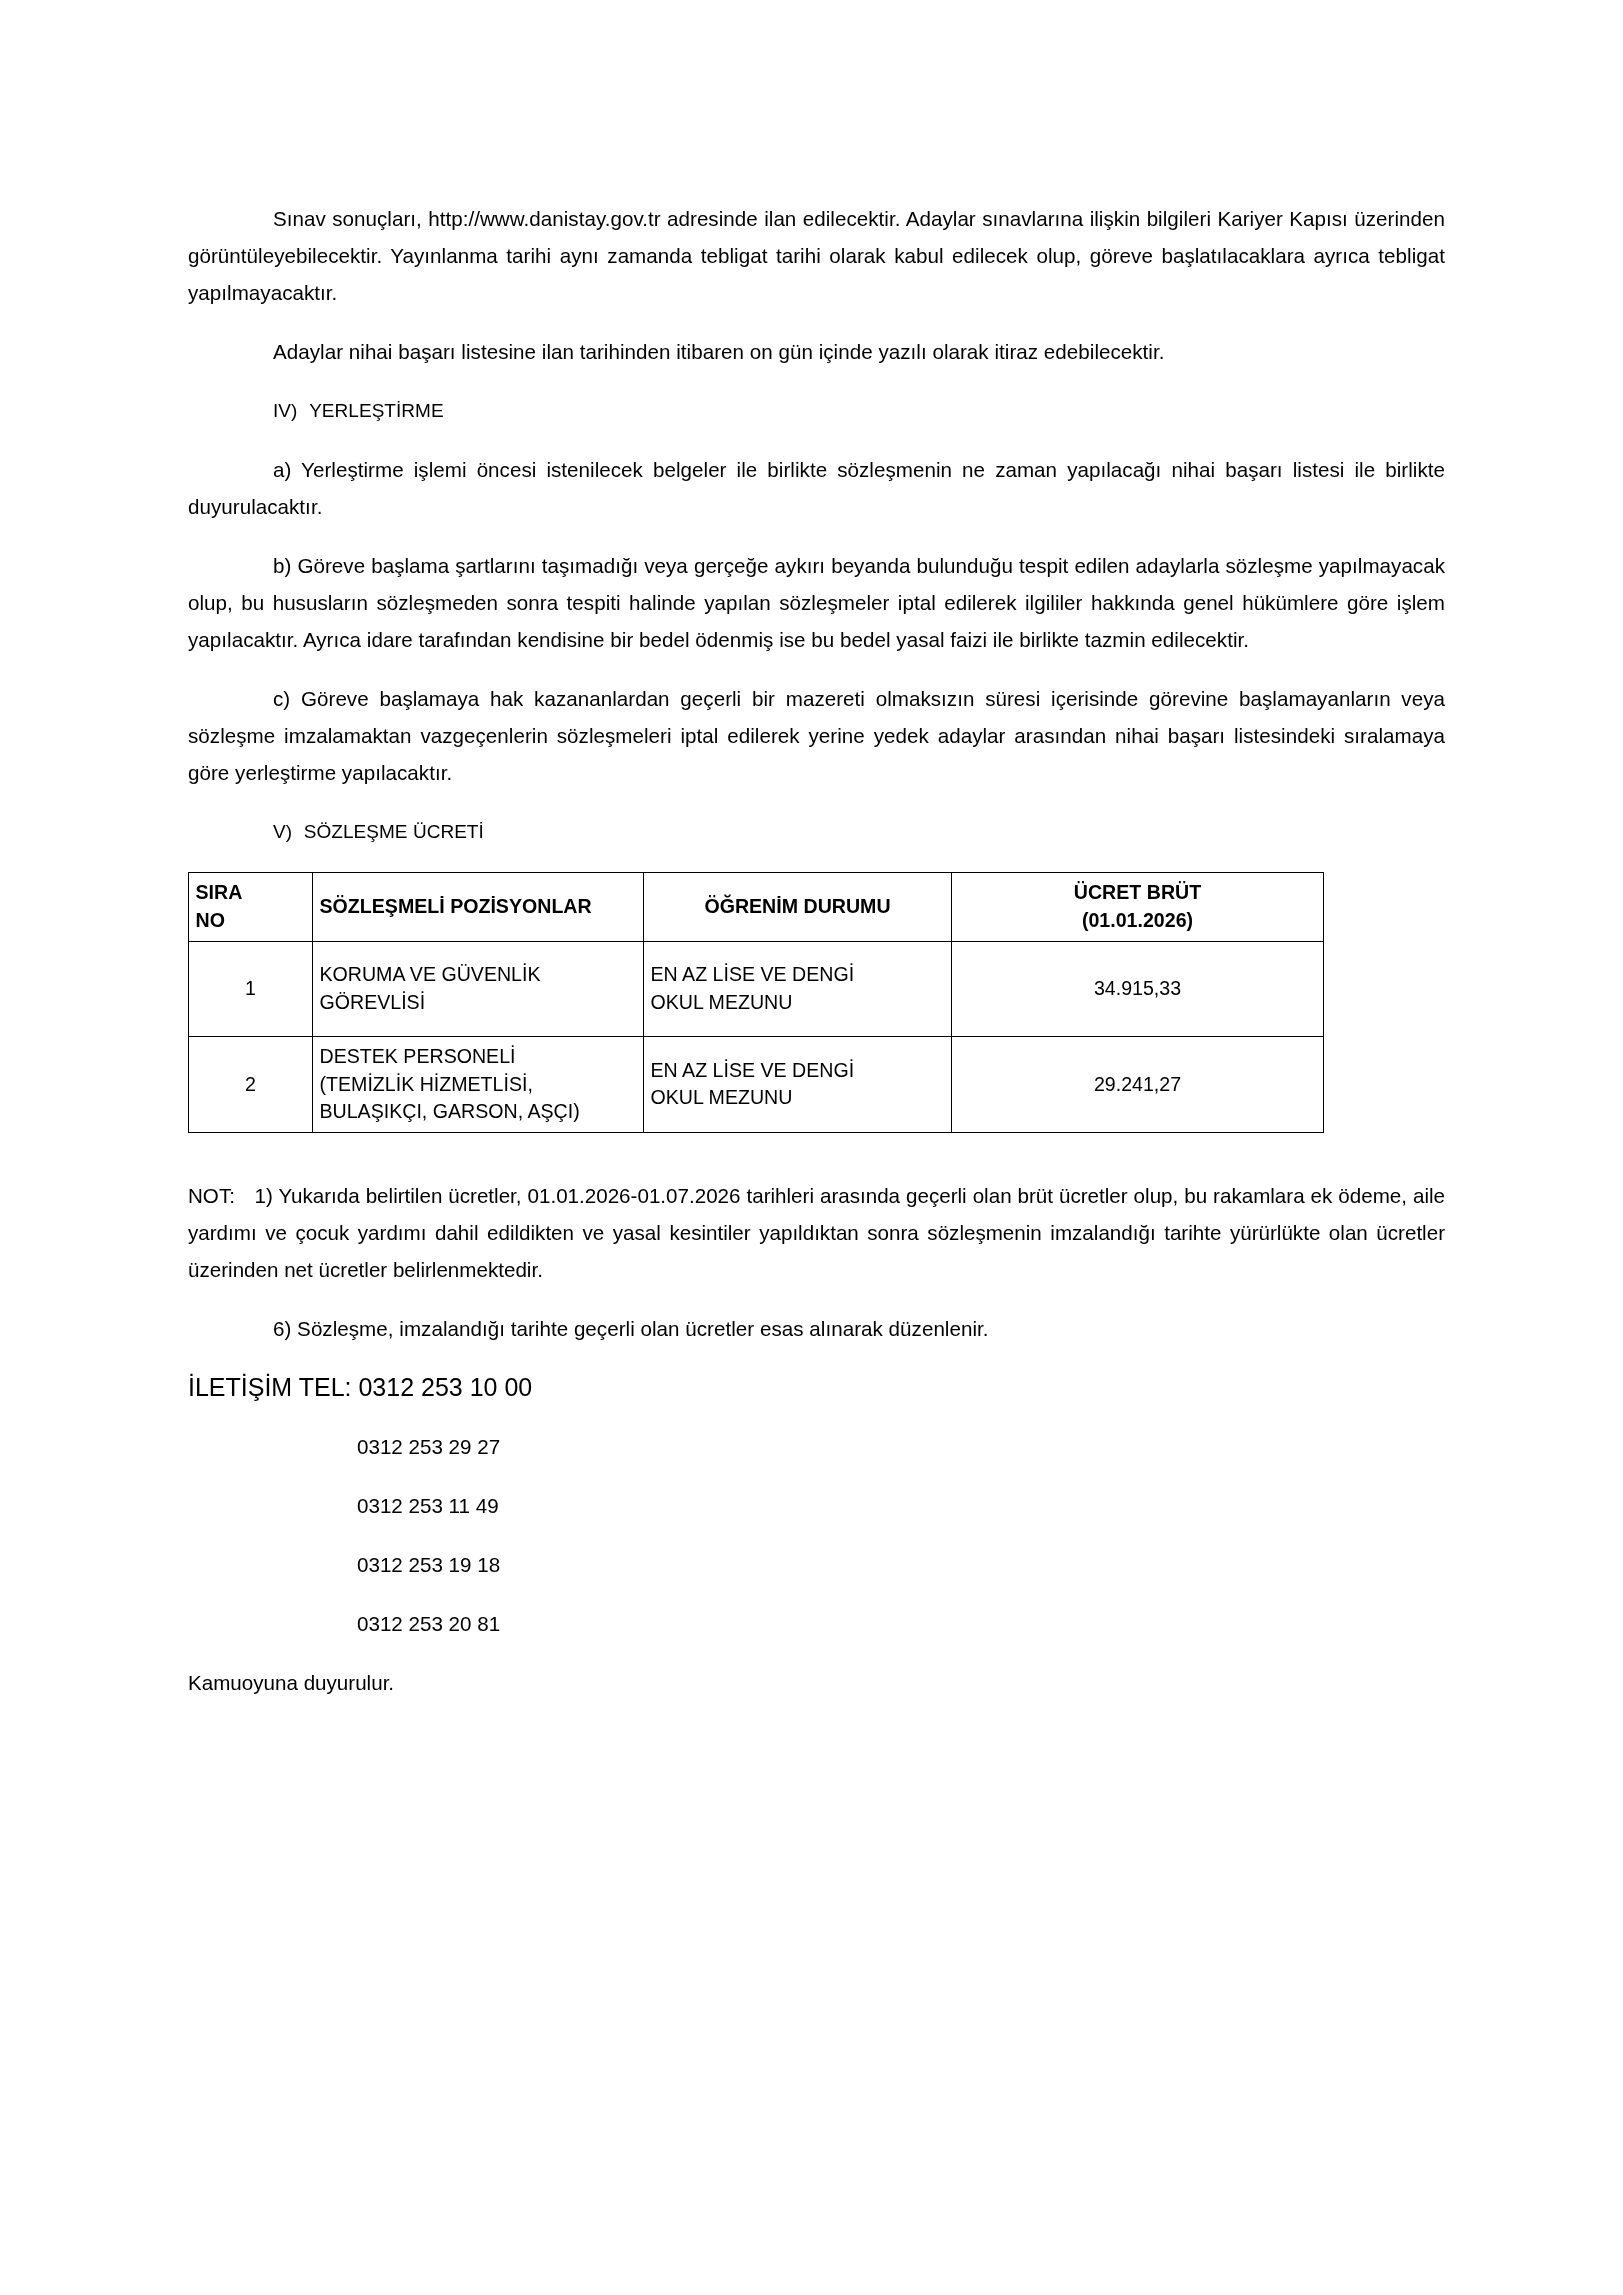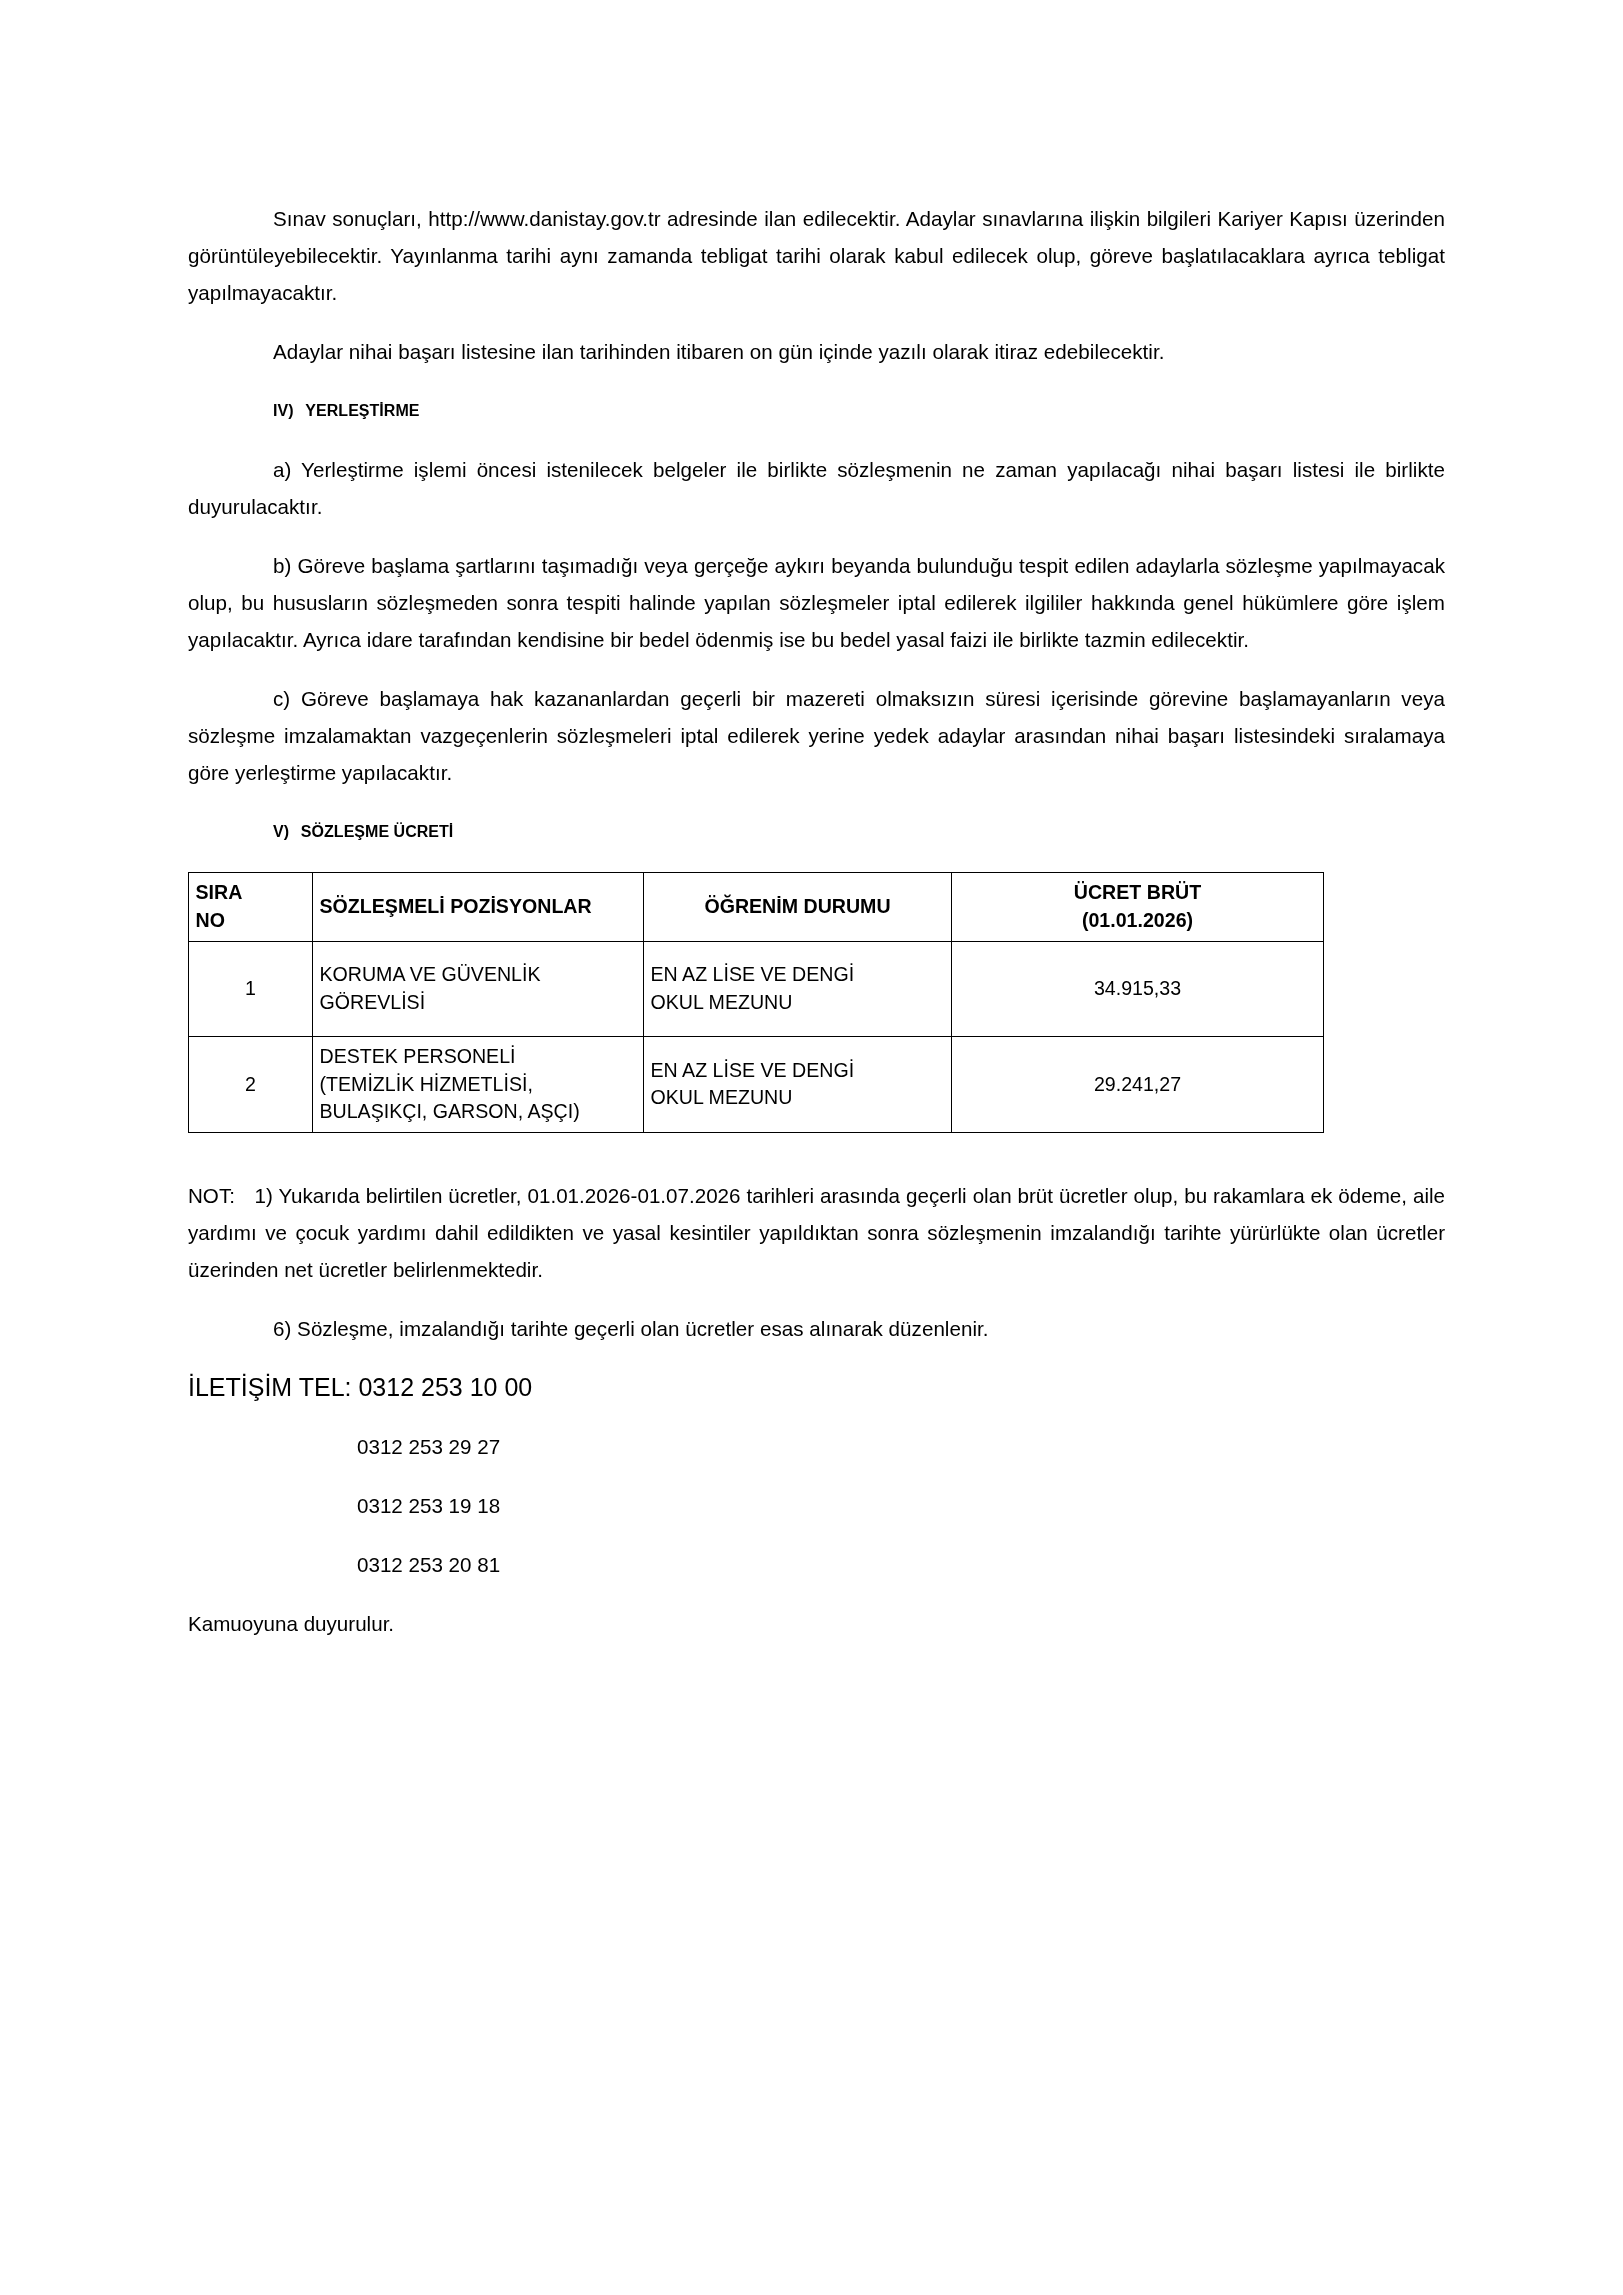--- a/index.html
+++ b/index.html
@@ -33,23 +33,23 @@
     letter-spacing: 0.03px;
   }
   p.indent {
     text-indent: 85px;
   }
   p.last-left {
     text-align: left;
   }
 
   h2.section {
-    font-size: 16px;
-    line-height: 37px;
-    font-weight: bold;
+    font-size: 19px;
+    line-height: 37px;
+    font-weight: normal;
     margin: 0 0 22px 0;
     padding-left: 85px;
     letter-spacing: 0.03px;
   }
   h2.section .numsp {
     padding-right: 11.8px;
   }
 
   
   table.fee {
@@ -193,20 +193,21 @@
   <div class="note-block">
     <p class="note">
       <span class="note-label">NOT:</span><span>1) Yukarıda belirtilen ücretler, 01.01.2026-01.07.2026 tarihleri arasında geçerli olan brüt ücretler olup, bu rakamlara ek ödeme, aile yardımı ve çocuk yardımı dahil edildikten ve yasal kesintiler yapıldıktan sonra sözleşmenin imzalandığı tarihte yürürlükte olan ücretler üzerinden net ücretler belirlenmektedir.</span>
     </p>
     <p class="body indent last-left">6) Sözleşme, imzalandığı tarihte geçerli olan ücretler esas alınarak düzenlenir.</p>
   </div>
 
   <div class="contact">
     <p class="contact-line">İLETİŞİM TEL: 0312 253 10 00</p>
     <p class="phone">0312 253 29 27</p>
+    <p class="phone">0312 253 11 49</p>
     <p class="phone">0312 253 19 18</p>
     <p class="phone">0312 253 20 81</p>
   </div>
 
   <p class="closing">Kamuoyuna duyurulur.</p>
 
 </div>
 
 
 </body></html>

